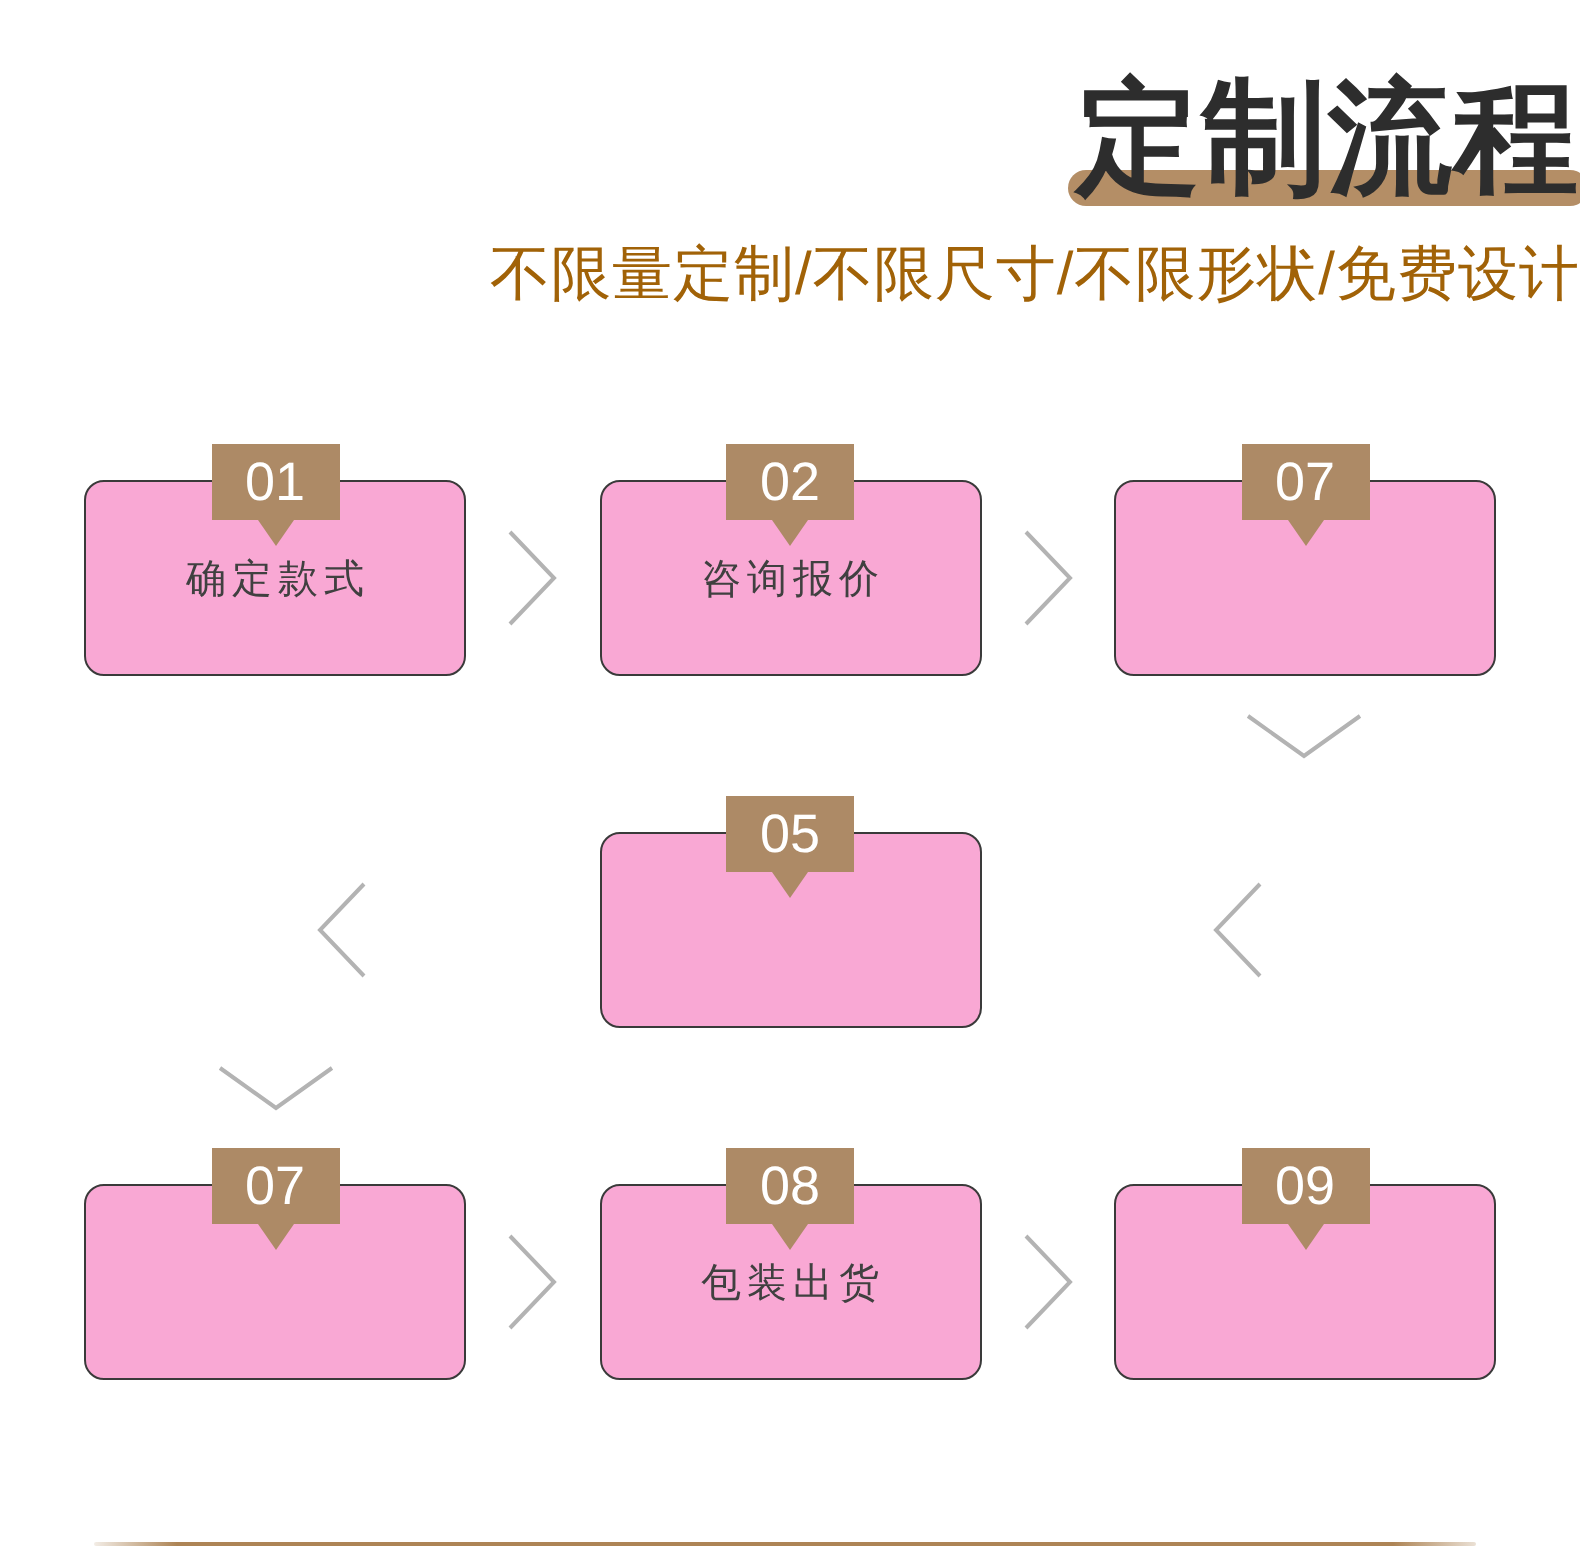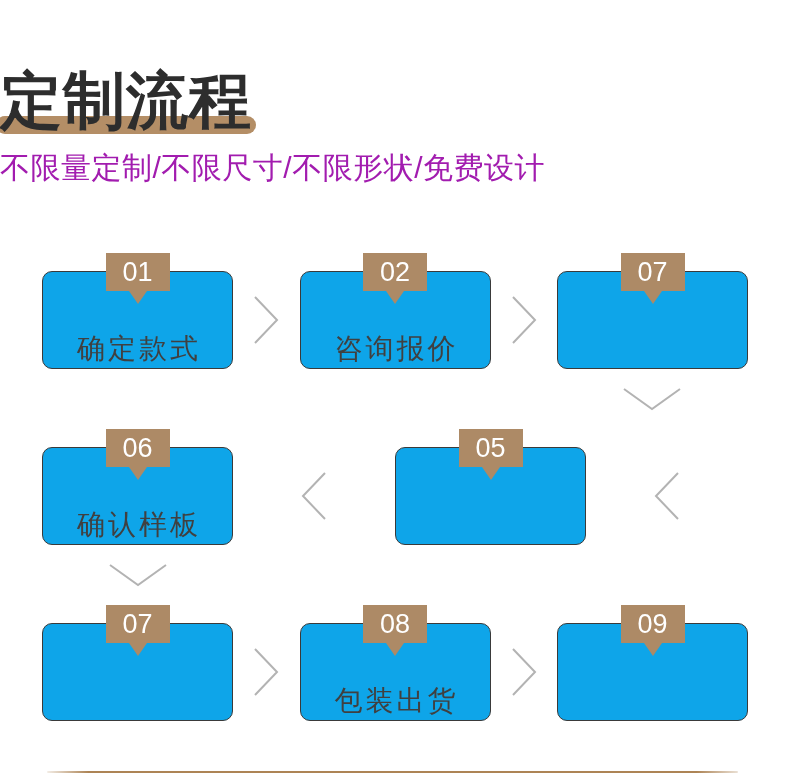--- a/index.html
+++ b/index.html
@@ -5,21 +5,21 @@
   html, body { margin: 0; padding: 0; }
   body {
     width: 790px; height: 776px;
     background: #ffffff;
     font-family: "Liberation Sans", "DejaVu Sans", sans-serif;
     position: relative;
     overflow: hidden;
   }
 
   
-  .header { text-align: left; padding-top: 36px; margin-top: 31px; }
+  .header { text-align: right; padding-top: 36px; }
   .title-wrap {
     position: relative;
     display: inline-block;
     line-height: 1.1;
   }
   .title-underline {
     position: absolute;
     left: -4px; right: -4px;
     bottom: 1px;
     height: 18px;
@@ -32,48 +32,48 @@
     z-index: 1;
     font-size: 62px;
     font-weight: 900;
     color: #2d2d2d;
     letter-spacing: 1px;
   }
   .subtitle {
     margin-top: 13px;
     font-size: 30px;
     font-weight: 400;
-    color: #a21caf;
+    color: #a16207;
     letter-spacing: 0.5px;
   }
 
   
   .flow {
     width: 706px;
     margin: 64px auto 0 42px;
   }
   .flow-row {
     display: flex;
     align-items: stretch;
     padding-top: 18px; 
   }
   .card {
     position: relative;
     width: 189px;
     height: 96px;
     border: 1px solid #3a3a3a;
     border-radius: 10px;
-    background: #0ea5e9;
-    display: flex;
-    align-items: flex-end;
+    background: #f9a8d4;
+    display: flex;
+    align-items: center;
     justify-content: center;
     flex: 0 0 auto;
   }
   .card-label {
-    font-size: 28px;
+    font-size: 20px;
     color: #404040;
     letter-spacing: 3px;
     padding-left: 3px; 
   }
   .badge {
     position: absolute;
     top: -19px;
     left: 50%;
     transform: translateX(-50%);
     width: 64px;
@@ -176,26 +176,20 @@
     </div>
   </div>
 
   <div class="connector-row">
     <svg class="chev-down right-col" width="58" height="24" viewBox="0 0 58 24">
         <polyline points="1,2 29,22 57,2" fill="none" stroke="#b3b3b3" stroke-width="2"></polyline>
       </svg>
   </div>
 
   <div class="flow-row">
-    <div class="card">
-      <div class="badge">
-        <span>06</span>
-      </div>
-      <div class="card-label">确认样板</div>
-    </div>
     <div class="gap">
       <svg class="chev" width="26" height="48" viewBox="0 0 26 48">
           <polyline points="24,1 2,24 24,47" fill="none" stroke="#b3b3b3" stroke-width="2"></polyline>
         </svg>
     </div>
     <div class="card">
       <div class="badge">
         <span>05</span>
       </div>
     </div>

